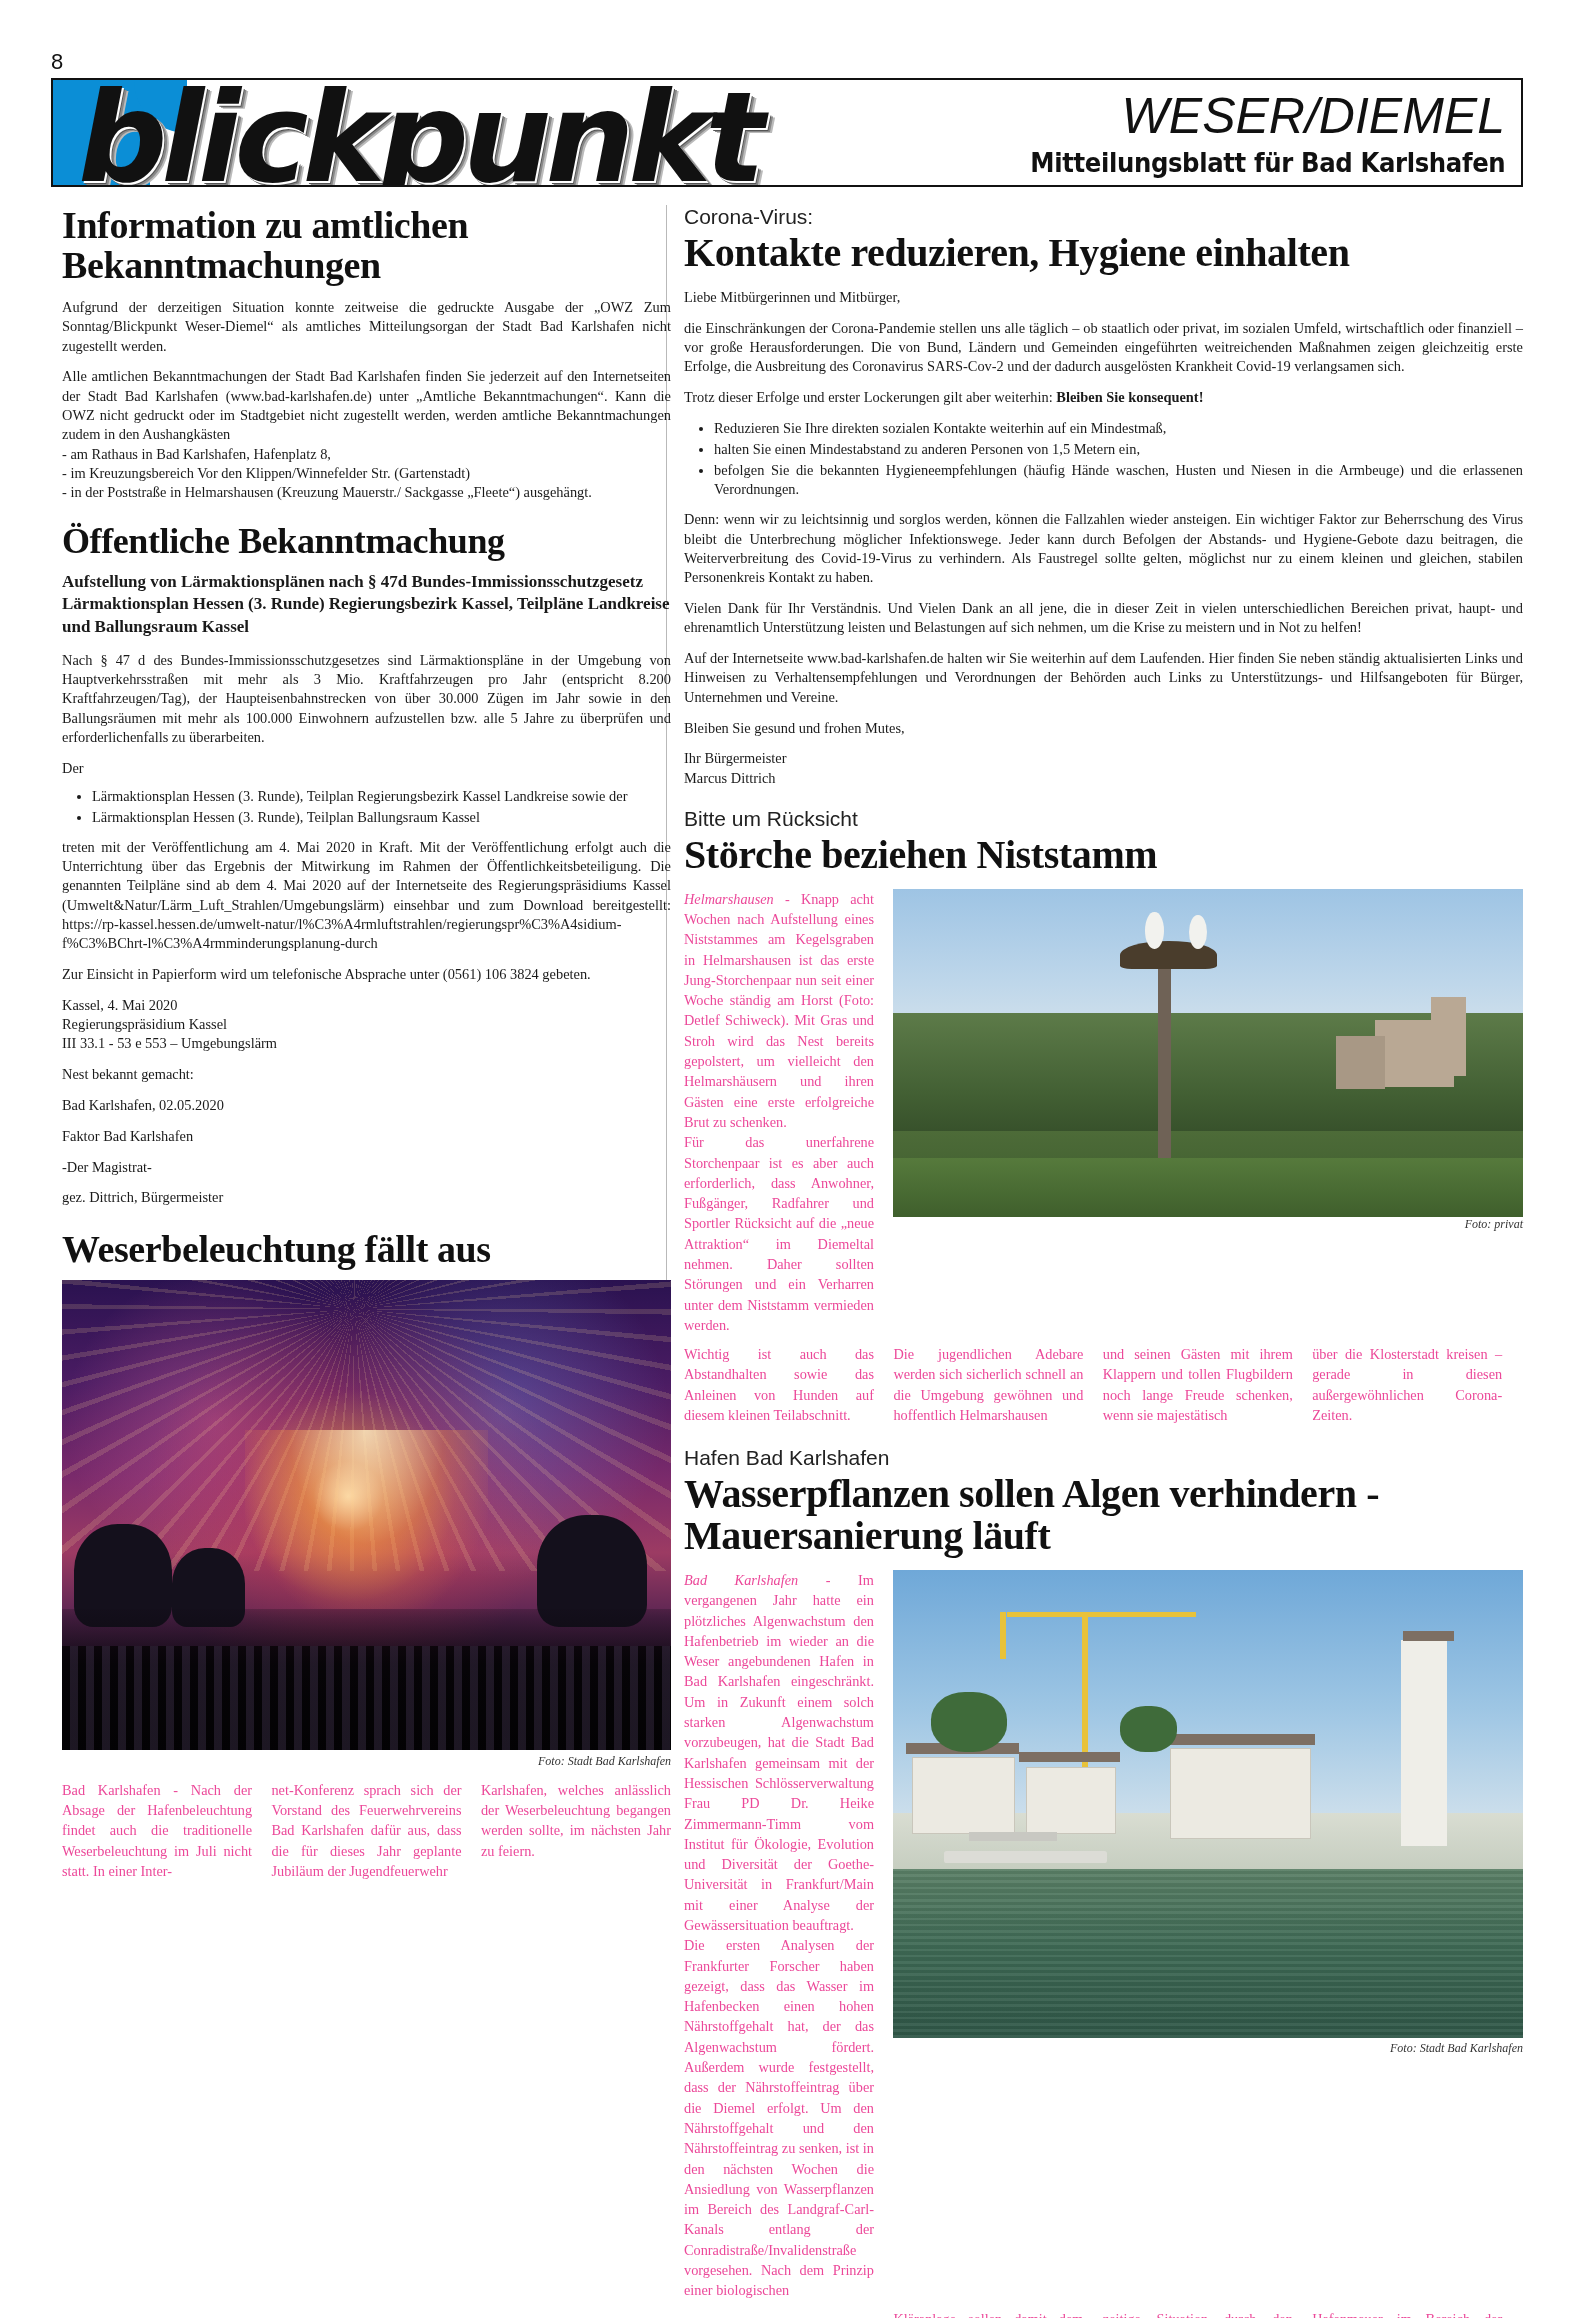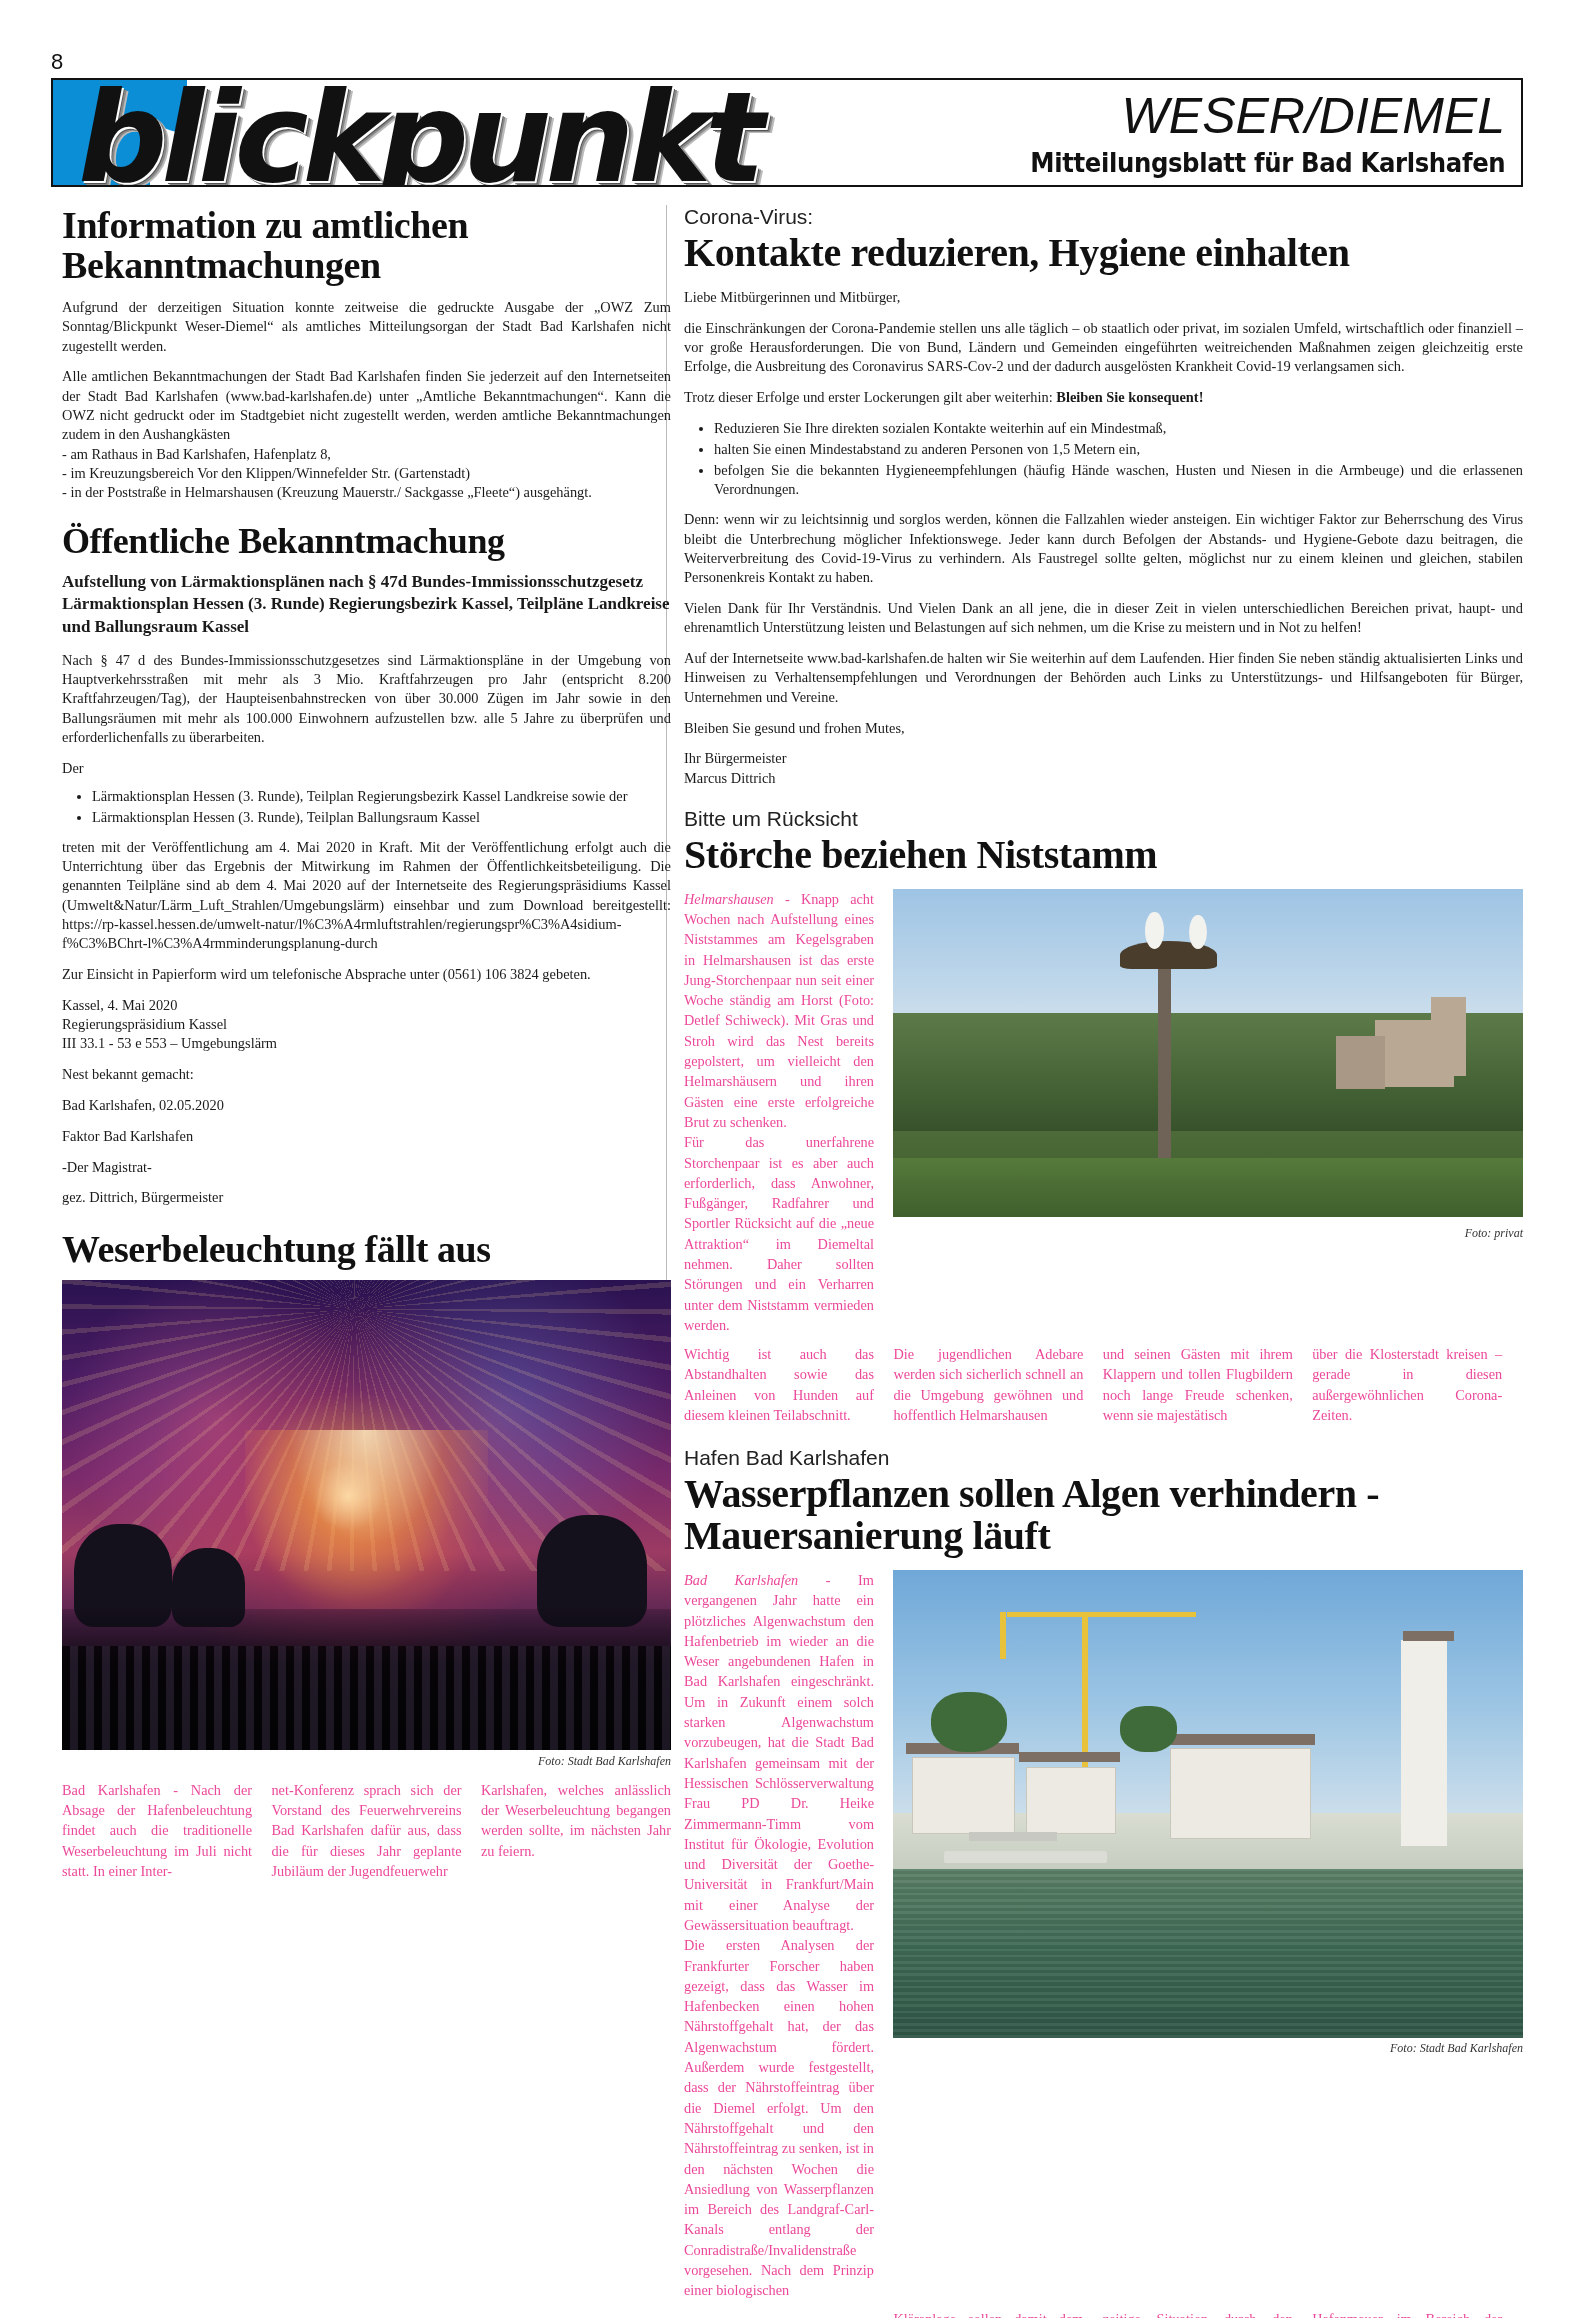--- a/index.html
+++ b/index.html
@@ -368,21 +368,21 @@
             <div class="st-castle" style="right:11%; top:40%; width:79px; height:67px;"></div>
             <div class="st-castle" style="right:9%;  top:33%; width:35px; height:79px;"></div>
             <div class="st-castle" style="right:22%; top:45%; width:49px; height:53px; background:#a89885;"></div>
             <div class="st-pole" style="left:42%; top:20%; width:13.2px; height:80%;"></div>
             <div class="st-nest" style="left:36%; top:16%; width:97px; height:28px;"></div>
             <div class="st-bird" style="left:40%; top:7%;  width:18.5px; height:37px;"></div>
             <div class="st-bird" style="left:47%; top:8%;  width:17.7px; height:34px;"></div>
             <div style="position:absolute; left:0; right:0; bottom:0; height:18%;
                  background:linear-gradient(180deg,#567a3c 0%, #3f5f2c 100%);"></div>
           </div>
-          <div class="caption" style="margin-top:9px;">Foto: privat</div>
+          <div class="caption" style="margin-top:0;">Foto: privat</div>
         </div>
       </div>
 
       <div style="display:flex; gap:19.4px; margin-top:8.8px;">
         <div style="width:190px;" class="narrow">
           <p>Wichtig ist auch das Abstandhalten sowie das Anleinen von Hunden auf diesem kleinen Teilabschnitt.</p>
         </div>
         <div style="width:190px;" class="narrow">
           <p>Die jugendlichen Adebare werden sich sicherlich schnell an die Umgebung gewöhnen und hoffentlich Helmarshausen</p>
         </div>

